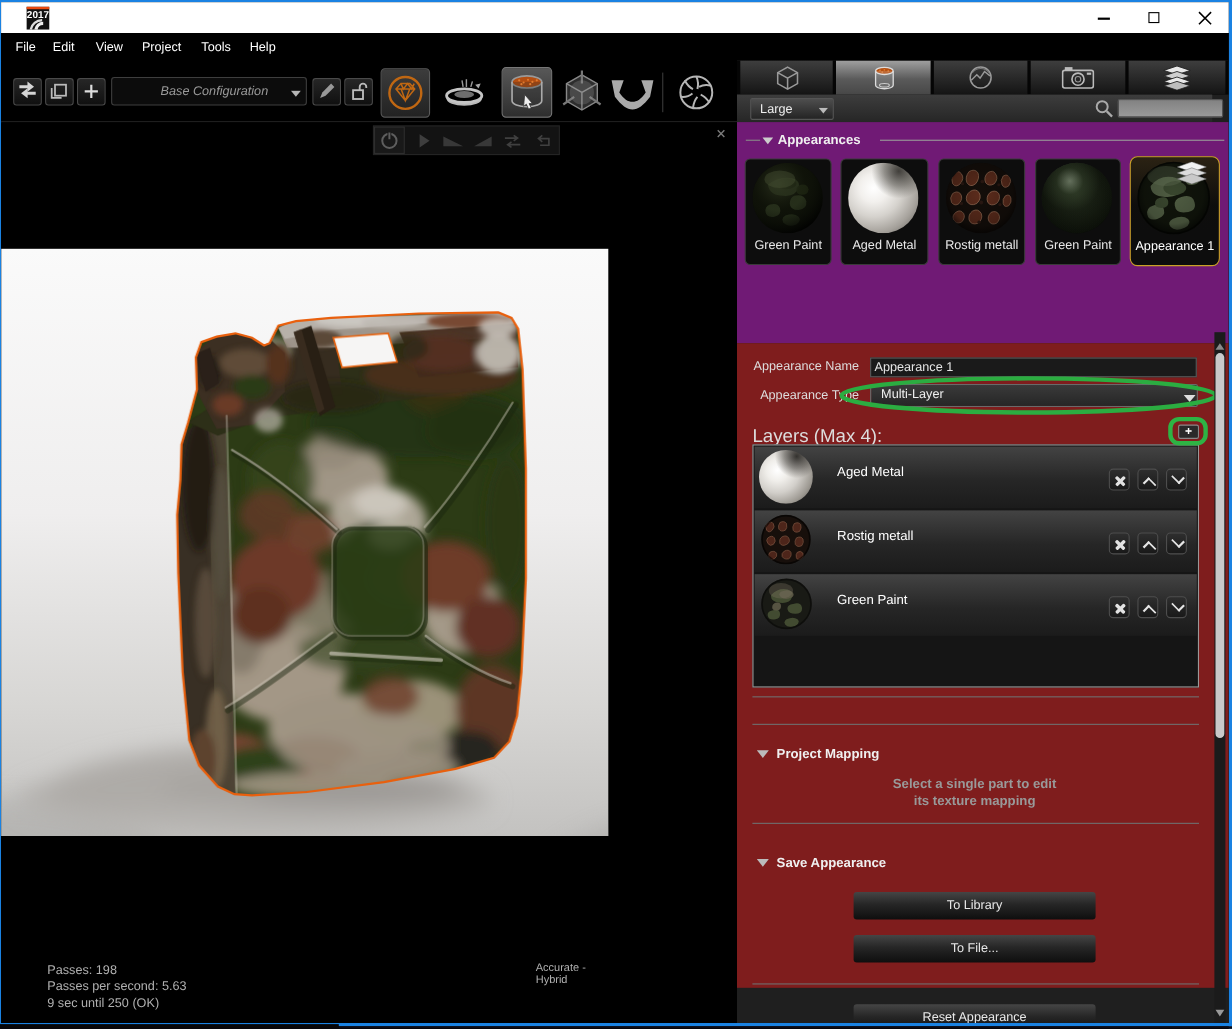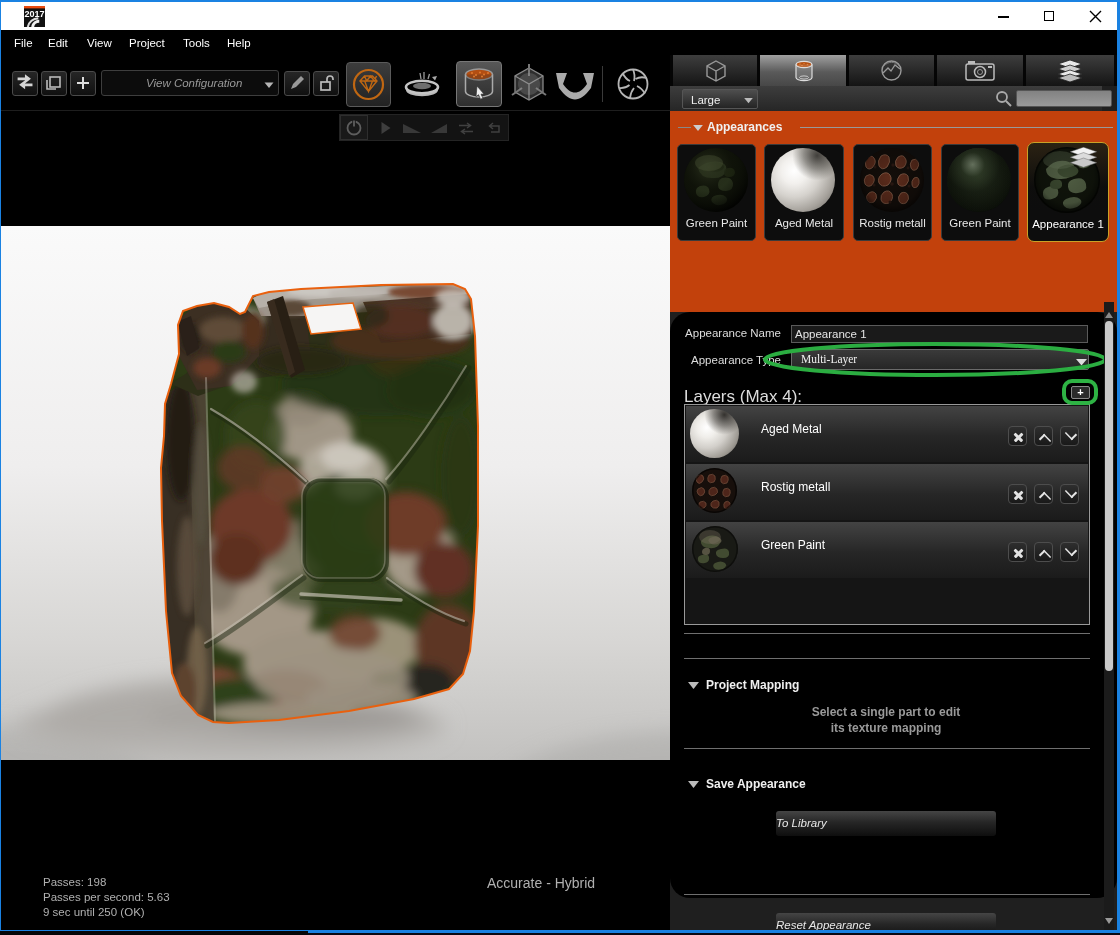--- a/index.html
+++ b/index.html
@@ -1,21 +1,21 @@
 <!DOCTYPE html>
 <html><head><meta charset="utf-8"><style>
 *{margin:0;padding:0;box-sizing:border-box;}
 html,body{width:1120px;height:935px;overflow:hidden;background:#000;font-family:"Liberation Sans",sans-serif;}
 .abs{position:absolute;}
 .ico{display:block;}
 .xbtn,.ubtn,.dbtn{width:19px;height:20px;background:linear-gradient(#2e2e2e,#191919);border:1px solid #4d4d4d;border-radius:4px;}
 .xbtn::before,.xbtn::after{content:"";position:absolute;left:3.5px;top:8.5px;width:11px;height:2.6px;background:#e2e2e2;border-radius:1px;}.xbtn::before{transform:rotate(45deg);}.xbtn::after{transform:rotate(-45deg);}
 .ubtn::after{content:"";position:absolute;left:4.5px;top:8px;width:8px;height:8px;border-left:2.2px solid #e5e5e5;border-top:2.2px solid #e5e5e5;transform:rotate(45deg) scaleY(.75);}
 .dbtn::after{content:"";position:absolute;left:4.5px;top:2px;width:8px;height:8px;border-right:2.2px solid #e5e5e5;border-bottom:2.2px solid #e5e5e5;transform:rotate(45deg) scaleY(.75);}
-.bigbtn{width:220px;height:25px;background:linear-gradient(#454545,#262626 45%,#0e0e0e);border-radius:3px;color:#e8e8e8;font-size:11.5px;text-align:left;line-height:25px;font-style:italic;}
+.bigbtn{width:220px;height:25px;background:linear-gradient(#454545,#262626 45%,#0e0e0e);border-radius:3px;color:#e8e8e8;font-size:11.5px;text-align:center;line-height:25px;}
 </style></head>
 <body>
 
 <div class="abs" style="left:0;top:0;width:1120px;height:2px;background:#1a82e2;"></div>
 <div class="abs" style="left:0;top:0;width:1px;height:931px;background:#1a82e2;"></div>
 <div class="abs" style="left:1117px;top:0;width:3px;height:935px;background:#1a82e2;"></div>
 <div class="abs" style="left:0;top:930px;width:1120px;height:3px;background:#1a82e2;"></div>
 <div class="abs" style="left:0;top:933px;width:1120px;height:2px;background:#0a0a14;"></div>
 <div class="abs" style="left:0;top:931px;width:308px;height:4px;background:#060608;"></div>
 
@@ -55,21 +55,21 @@
         <rect x="8" y="5" width="10" height="10" fill="none" stroke="#bbb" stroke-width="1.6"></rect>
         <path d="M5 8 v9 h9" fill="none" stroke="#bbb" stroke-width="1.6"></path>
       </svg>
   </div>
   <div class="abs" style="left:69px;top:15px;width:26px;height:25px;background:linear-gradient(#262626,#101010);border:1px solid #4a4a4a;border-radius:3px;">
     <svg class="ico" width="24" height="23" viewBox="0 0 24 23">
         <path d="M12 5 v12 M6 11 h12" stroke="#ddd" stroke-width="2" fill="none"></path>
       </svg>
   </div>
   <div class="abs" style="left:100px;top:14px;width:178px;height:26px;background:#0c0c0c;border:1px solid #3e3e3e;border-radius:3px;color:#999;">
-    <span class="abs" style="left:44px;top:6px;font-size:11.5px;font-style:italic;">View Configuration</span>
+    <span class="abs" style="left:44px;top:6px;font-size:11.5px;font-style:italic;">Base Configuration</span>
     <svg class="abs" style="left:162px;top:11px;" width="10" height="7" viewBox="0 0 10 7">
         <path d="M0.5 0.5 L5 6 L9.5 0.5 Z" fill="#b5b5b5"></path>
       </svg>
   </div>
   <div class="abs" style="left:283px;top:15px;width:26px;height:25px;background:linear-gradient(#262626,#101010);border:1px solid #4a4a4a;border-radius:3px;">
     <svg class="ico" width="24" height="23" viewBox="0 0 24 23">
         <path d="M6 17 l2-5 8-8 3 3 -8 8 -5 2 z" fill="#999"></path>
       </svg>
   </div>
   <div class="abs" style="left:312px;top:15px;width:26px;height:25px;background:linear-gradient(#262626,#101010);border:1px solid #4a4a4a;border-radius:3px;">
@@ -135,21 +135,21 @@
           <path d="M33.5 14 C29 12.5 26 13 22.5 15"></path>
           <path d="M32 29.5 C29.5 25.5 27.5 23.5 24 22"></path>
           <path d="M17 34 C17.5 29.5 18.5 27 21 24"></path>
           <path d="M6 24 C10.5 24.5 13.5 23.5 16.5 21"></path>
           <path d="M9.5 9 C11.5 13 13.5 15.5 17 17"></path>
         </g>
       </svg>
   </div>
 </div>
 
-<div id="viewport" class="abs" style="left:1px;top:112px;width:669px;height:818px;background:#000;overflow:hidden;">
+<div id="viewport" class="abs" style="left:1px;top:112px;width:552px;height:818px;background:#000;overflow:hidden;">
 
   <div class="abs" style="left:338px;top:2px;width:170px;height:27px;background:#131313;border:1px solid #242424;">
     <div class="abs" style="left:0px;top:0px;width:28px;height:25px;background:#191919;border:1px solid #2e2e2e;">
       <svg class="ico" width="26" height="23" viewBox="0 0 26 23">
           <circle cx="13" cy="12" r="6.5" fill="none" stroke="#5e5e5e" stroke-width="1.8"></circle>
           <path d="M13 4 v6" stroke="#191919" stroke-width="3.5"></path>
           <path d="M13 4.5 v6" stroke="#5e5e5e" stroke-width="1.8"></path>
         </svg>
     </div>
     <svg class="abs" style="left:40px;top:6px;" width="12" height="14" viewBox="0 0 12 14">
@@ -310,21 +310,21 @@
       <path d="M300,368 L400,374" stroke="#cfc9bd" stroke-width="3.5" opacity=".75"></path>
       <path d="M300,372 L400,378" stroke="#202c13" stroke-width="3" opacity=".6"></path>
       <rect x="303" y="254" width="83" height="100" rx="18" stroke="#1b260f" stroke-width="4" opacity=".65"></rect>
       <rect x="301" y="252" width="83" height="100" rx="18" stroke="#b9b2a5" stroke-width="1.6" opacity=".45"></rect>
       <path d="M205,152 L214,495" stroke="#cfc8bb" stroke-width="2" opacity=".45"></path>
     </g>
     <path d="M182,85 L196,80 L213,77 L228,81 L239,88 L244,86 L252,70 L268,66 L300,63 L380,59 L452,58 L464,63 L470,73 L474,110 L477,200 L477,300 L473,385 L469,425 L462,448 L448,463 L413,473 L348,485 L278,494 L228,497 L212,496 L197,489 L180,470 L171,447 L165,385 L161,295 L160,242 L163,210 L164,178 L170,158 L178,128 L177,99 Z" fill="none" stroke="#e9600e" stroke-width="2"></path>
   </svg>
 
   <div class="abs" style="left:42px;top:763px;font-size:11.5px;line-height:15.2px;color:#b0b0b0;">Passes: 198<br>Passes per second: 5.63<br>9 sec until 250 (OK)</div>
-  <div class="abs" style="left:486px;top:763px;font-size:14px;color:#b0b0b0;">Accurate - Hybrid</div>
+  <div class="abs" style="left:486px;top:763px;font-size:10px;color:#b0b0b0;">Accurate - Hybrid</div>
 </div>
 
 <div id="panel" class="abs" style="left:670px;top:55px;width:447px;height:875px;background:#1f1f1f;overflow:hidden;">
 
   <div class="abs" style="left:0;top:0;width:447px;height:31px;background:#050505;"></div>
   <div class="abs" style="left:3px;top:0px;width:84px;height:31px;background:linear-gradient(#3e3e3e,#141414);">
     <svg class="abs" style="left:32px;top:4px;" width="22" height="24" viewBox="0 0 22 24">
         <path d="M11 2 L20 7 V17 L11 22 L2 17 V7 Z M2 7 L11 12 L20 7 M11 12 V22" fill="none" stroke="#999" stroke-width="1.4"></path>
       </svg>
   </div>
@@ -375,21 +375,21 @@
           <path d="M0 0 L5 6 L10 0 Z" fill="#bbb"></path>
         </svg>
     </div>
     <svg class="abs" style="left:325px;top:4px;" width="17" height="17" viewBox="0 0 17 17">
         <circle cx="7" cy="7" r="5" fill="none" stroke="#aaa" stroke-width="1.8"></circle>
         <path d="M11 11 L16 16" stroke="#aaa" stroke-width="2"></path>
       </svg>
     <div class="abs" style="left:346px;top:4px;width:96px;height:17px;background:linear-gradient(#828282,#9a9a9a);border:1px solid #555;border-radius:2px;"></div>
   </div>
 
-  <div class="abs" style="left:0;top:56px;width:447px;height:201px;background:#c2410c;">
+  <div class="abs" style="left:0;top:56px;width:447px;height:201px;background:#701a75;">
     <div class="abs" style="left:8px;top:65px;width:13px;height:1px;background:#888;top:16px;"></div>
     <svg class="abs" style="left:23px;top:13px;" width="10" height="8" viewBox="0 0 11 9">
         <path d="M0 1 L11 1 L5.5 8 Z" fill="#ccc"></path>
       </svg>
     <span class="abs" style="left:37px;top:9px;font-size:12px;font-weight:bold;color:#f0f0f0;">Appearances</span>
     <div class="abs" style="left:130px;top:16px;width:313px;height:1px;background:#999;"></div>
 
     <div class="abs" style="left:7px;top:33px;width:79px;height:97px;background:#0d0d0d;border:1px solid #3a3a3a;border-radius:5px;"></div>
     <div class="abs" style="left:94px;top:33px;width:80px;height:97px;background:#0d0d0d;border:1px solid #3a3a3a;border-radius:5px;"></div>
     <div class="abs" style="left:183px;top:33px;width:79px;height:97px;background:#0d0d0d;border:1px solid #3a3a3a;border-radius:5px;"></div>
@@ -500,29 +500,29 @@
           <path d="M20 14 L37 20 L20 26 L3 20 Z" fill="#c9c9c9"></path>
         </g>
       </svg>
     <div class="abs" style="left:7px;top:106px;width:79px;text-align:center;font-size:11.5px;color:#e8e8e8;">Green Paint</div>
     <div class="abs" style="left:94px;top:106px;width:80px;text-align:center;font-size:11.5px;color:#e8e8e8;">Aged Metal</div>
     <div class="abs" style="left:183px;top:106px;width:79px;text-align:center;font-size:11.5px;color:#e8e8e8;">Rostig metall</div>
     <div class="abs" style="left:271px;top:106px;width:78px;text-align:center;font-size:11.5px;color:#e8e8e8;">Green Paint</div>
     <div class="abs" style="left:357px;top:107px;width:82px;text-align:center;font-size:11.5px;color:#fff;">Appearance 1</div>
   </div>
 
-  <div class="abs" style="left:0;top:257px;width:447px;height:586px;background:#000000;border-radius:20px;">
+  <div class="abs" style="left:0;top:257px;width:447px;height:586px;background:#7f1d1d;">
 
     <div class="abs" style="left:0;top:15px;width:111px;text-align:right;font-size:11.5px;color:#ddd;">Appearance Name</div>
     <div class="abs" style="left:121px;top:13px;width:297px;height:18px;background:#1a1a1a;border:1px solid #5a5a5a;color:#e5e5e5;font-size:11.5px;">
         <span class="abs" style="left:3px;top:2px;">Appearance 1</span>
       </div>
     <div class="abs" style="left:0;top:42px;width:111px;text-align:right;font-size:11.5px;color:#ddd;">Appearance Type</div>
     <div class="abs" style="left:121px;top:37px;width:298px;height:21px;background:linear-gradient(#3a3a3a,#262626);border:1px solid #6a6a6a;border-radius:2px;color:#f0f0f0;font-size:11.5px;">
-      <span class="abs" style="left:9px;top:3px;font-family:Liberation Serif, serif;">Multi-Layer</span>
+      <span class="abs" style="left:9px;top:3px;">Multi-Layer</span>
       <svg class="abs" style="left:284px;top:9px;" width="11" height="7" viewBox="0 0 11 7">
           <path d="M0 0 L5.5 6.5 L11 0 Z" fill="#ddd"></path>
         </svg>
     </div>
     <span class="abs" style="left:14px;top:75px;font-size:17px;color:#ddd;">Layers (Max 4):</span>
     <div class="abs" style="left:401px;top:74px;width:19px;height:13px;background:#2a2a2a;border:1px solid #888;border-radius:2px;color:#fff;font-size:11px;font-weight:bold;text-align:center;line-height:11px;">+</div>
 
     <div class="abs" style="left:14px;top:92px;width:406px;height:221px;background:#151515;border:1px solid #999;">
       <div class="abs lrow" style="left:1px;top:1px;width:402px;height:56px;background:linear-gradient(#434343,#262626 55%,#1b1b1b);"></div>
       <div class="abs lrow" style="left:1px;top:59px;width:402px;height:56px;background:linear-gradient(#434343,#262626 55%,#1b1b1b);"></div>
@@ -593,20 +593,21 @@
         <path d="M0 1 L11 1 L5.5 8 Z" fill="#bbb"></path>
       </svg>
     <span class="abs" style="left:36px;top:366px;font-size:12px;font-weight:bold;color:#f0f0f0;">Project Mapping</span>
     <div class="abs" style="left:60px;top:392px;width:312px;text-align:center;font-size:12px;font-weight:bold;color:#999;line-height:16px;">Select a single part to edit<br>its texture mapping</div>
     <div class="abs" style="left:14px;top:436px;width:406px;height:1px;background:#6f6f6f;"></div>
     <svg class="abs" style="left:18px;top:468px;" width="11" height="9" viewBox="0 0 11 9">
         <path d="M0 1 L11 1 L5.5 8 Z" fill="#bbb"></path>
       </svg>
     <span class="abs" style="left:36px;top:465px;font-size:12px;font-weight:bold;color:#f0f0f0;">Save Appearance</span>
     <div class="abs bigbtn" style="left:106px;top:499px;">To Library</div>
+    <div class="abs bigbtn" style="left:106px;top:538px;">To File...</div>
     <div class="abs" style="left:14px;top:582px;width:406px;height:1px;background:#6f6f6f;"></div>
     <div class="abs bigbtn" style="left:106px;top:601px;">Reset Appearance</div>
   </div>
 
   <svg class="abs" style="left:0;top:0;width:447px;height:875px;pointer-events:none;" viewBox="0 0 447 875">
     <ellipse cx="265" cy="304.5" rx="170" ry="15.5" fill="none" stroke="#2bad41" stroke-width="4"></ellipse>
     <rect x="394" y="326" width="32" height="22" rx="8" fill="none" stroke="#2eb344" stroke-width="4"></rect>
   </svg>
 
   <div class="abs" style="left:434px;top:247px;width:10px;height:628px;background:#1b1b1b;"></div>

